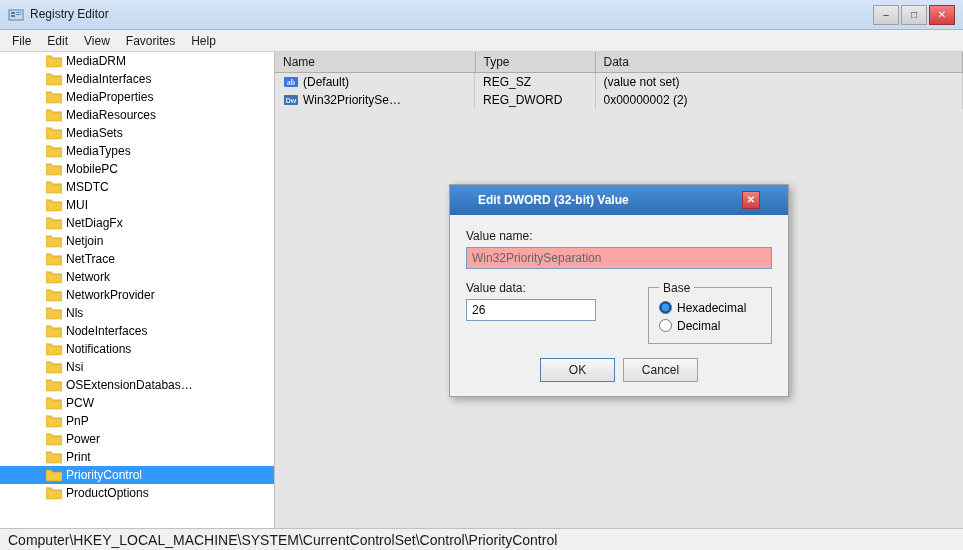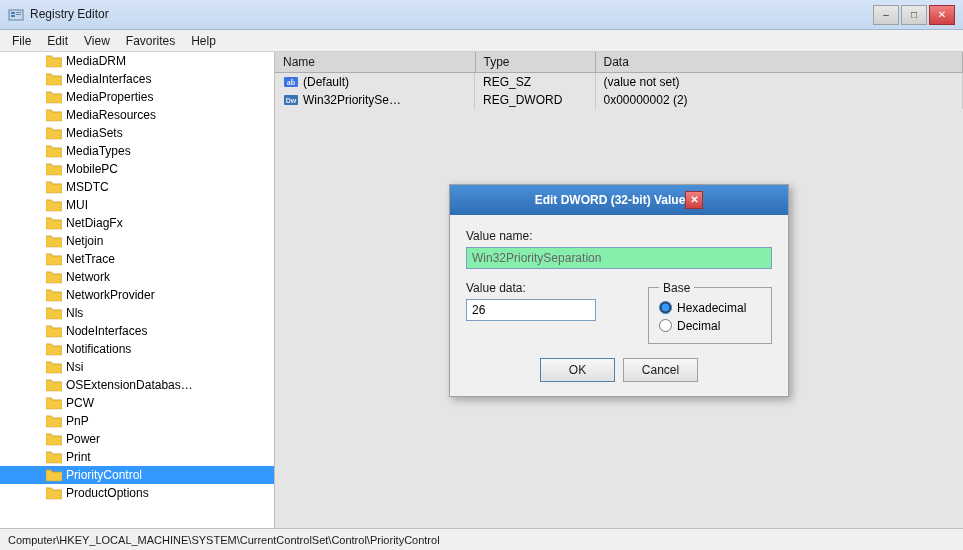--- a/index.html
+++ b/index.html
@@ -158,21 +158,21 @@
     }
 
     
     .status-bar {
       height: 22px;
       background: #f0f0f0;
       border-top: 1px solid #c0c0c0;
       display: flex;
       align-items: center;
       padding: 8px 8px;
-      font-size: 11px;
+      font-size: 14px;
       color: #1a1a1a;
       position: absolute;
       bottom: 0;
       left: 0;
       right: 0;
     }
 
     
     .dialog-overlay {
       position: absolute;
@@ -188,21 +188,21 @@
       border: 1px solid #a0a0a0;
       box-shadow: 3px 3px 8px rgba(0,0,0,0.3);
       width: 340px;
     }
     .dialog-title-bar {
       background: linear-gradient(to bottom, #4a90d9, #2e6db4);
       color: white;
       padding: 6px 28px;
       display: flex;
       align-items: center;
-      justify-content: center;
+      justify-content: space-between;
       font-size: 12px;
       font-weight: bold;
     }
     .dialog-close-btn {
       width: 18px;
       height: 18px;
       background: linear-gradient(to bottom, #f08080, #d04040);
       border: 1px solid #a03030;
       color: white;
       cursor: pointer;
@@ -549,21 +549,21 @@
     <div class="dialog-overlay">
       <div class="dialog">
 
         <div class="dialog-title-bar">
           <span>Edit DWORD (32-bit) Value</span>
           <div class="dialog-close-btn">✕</div>
         </div>
 
         <div class="dialog-body">
           <label class="dialog-label">Value name:</label>
-          <input class="dialog-input" type="text" value="Win32PrioritySeparation" style="background: #86efac; color: rgb(102, 102, 102);">
+          <input class="dialog-input" type="text" value="Win32PrioritySeparation" style="background: #fca5a5; color: rgb(102, 102, 102);">
 
           <div class="dialog-row">
             <div class="dialog-left">
               <label class="dialog-label">Value data:</label>
               <input class="dialog-input" type="text" value="26" style="width: 130px;">
             </div>
             <div class="dialog-right">
               <fieldset class="base-group">
                 <legend>Base</legend>
                 <div class="radio-item">

